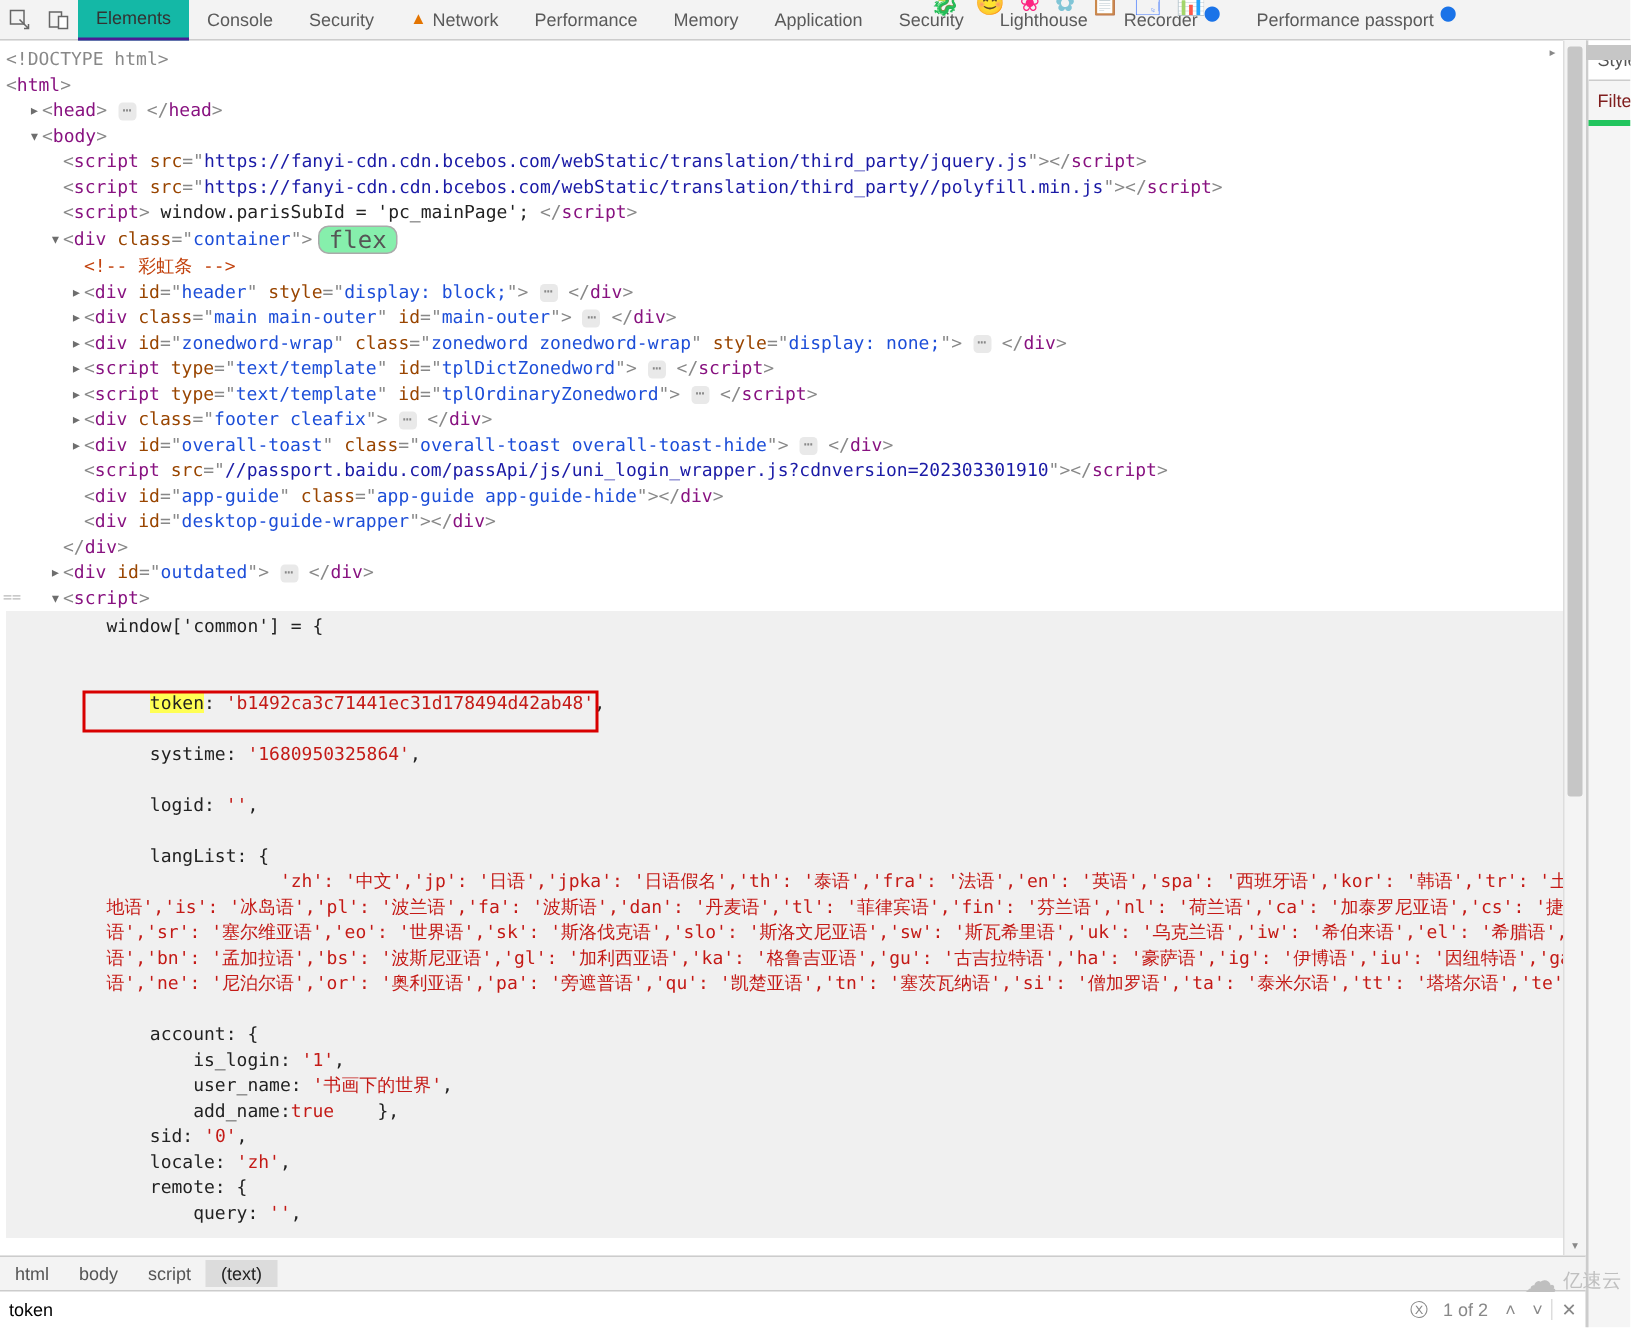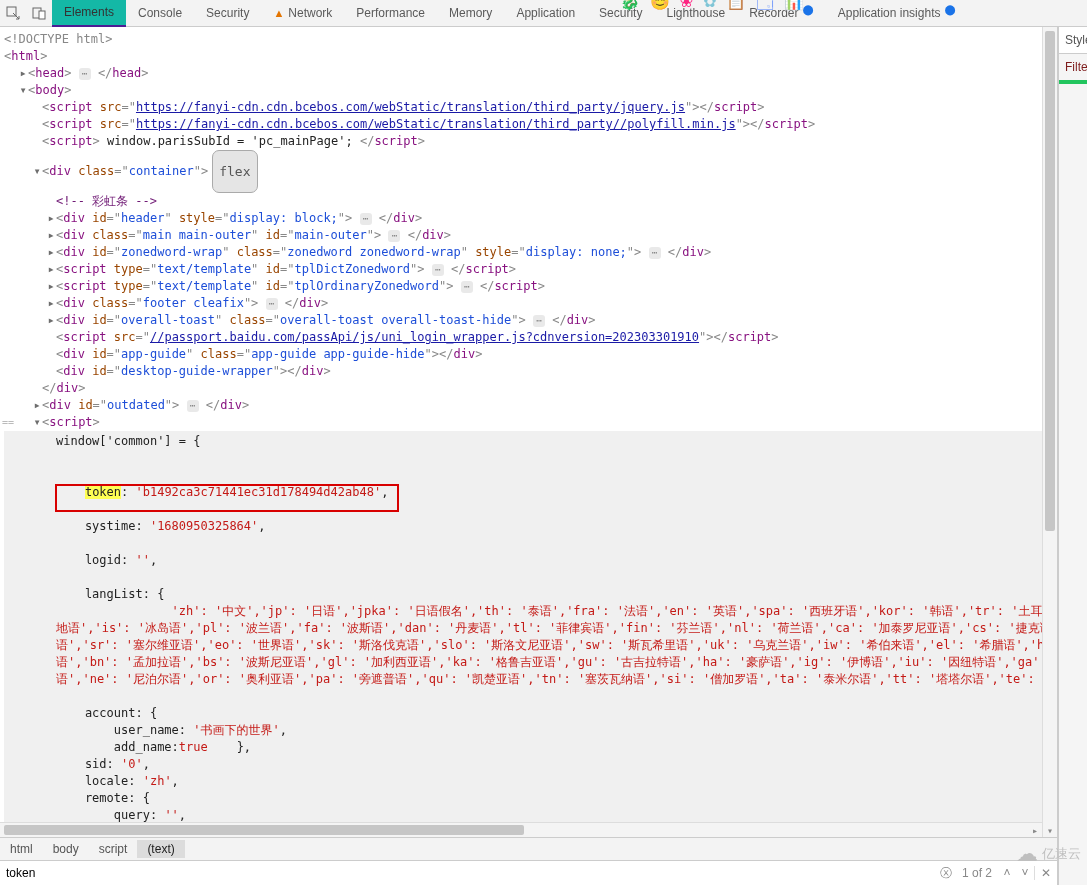--- a/index.html
+++ b/index.html
@@ -16,36 +16,36 @@
   .dompanel{flex:1;display:flex;flex-direction:column;min-width:0;border-right:1px solid #ccc}
   .domtree{flex:1;overflow:auto;padding:4px 0 4px 4px;line-height:17px;white-space:nowrap;position:relative}
   .sidepanel{width:28px;display:flex;flex-direction:column;border-left:1px solid #ccc;background:#f5f5f5;font-family:"Segoe UI",Arial,sans-serif;font-size:12px;color:#555}
   .sidepanel .sidetab{height:26px;display:flex;align-items:center;padding:0 6px;border-bottom:1px solid #ccc;background:#fff}
   .sidepanel .filter{height:26px;display:flex;align-items:center;padding:0 6px;border-bottom:4px solid #22c55e;color:#7f1d1d}
   
   .pun{color:#888}
   .tg{color:#881280}
   .at{color:#994500}
   .av{color:#1d4ed8}
-  .link{color:#1a1aa6;text-decoration:underline}
+  .link{color:#1a1aa6;}
   .str{color:#c41a16}
   .kw{color:#c41a16}
-  .cm{color:#701a75}
+  .cm{color:#c2410c}
   .indent1{padding-left:14px}
   .indent2{padding-left:28px}
   .indent3{padding-left:42px}
   .line{display:block;position:relative}
   .tw{display:inline-block;width:10px;text-align:center;color:#6e6e6e;cursor:pointer;user-select:none}
   .tw.spacer{visibility:hidden}
   .ell{display:inline-block;background:#e9e9e9;color:#888;padding:0 3px;border-radius:3px;font-size:10px;line-height:12px;vertical-align:middle}
-  .flexbadge{display:inline-block;border:1px solid #aaa;border-radius:7px;padding:12px 6px;font-size:13px;color:#555;background:#e5e5e5;margin-left:4px;vertical-align:middle}
+  .flexbadge{display:inline-block;border:1px solid #aaa;border-radius:7px;padding:0 6px;font-size:16px;color:#555;background:#86efac;margin-left:4px;vertical-align:middle}
   .gutter-eq{position:absolute;left:-2px;color:#bbb;font-size:10px}
   
   .scriptblock{background:#f0f0f0;padding:2px 0 8px 0;margin-left:0}
-  .scriptblock .sline{display:block;padding-left:52px;white-space:pre}
+  .scriptblock .sline{display:block;padding-left:67px;white-space:pre}
   .tokenbox{position:absolute;border:2px solid #d80000;left:51px;top:0;width:340px;height:24px;pointer-events:none}
   .tokenhl{background:#ffff54}
   
   .crumbs{height:22px;border-top:1px solid #ccc;background:#f3f3f3;display:flex;align-items:center;font-family:"Segoe UI",Arial,sans-serif;font-size:12px;color:#555}
   .crumbs span{padding:2px 10px;cursor:pointer}
   .crumbs span.sel{background:#dcdcdc;color:#222}
   
   .searchbar{height:24px;border-top:1px solid #ccc;display:flex;align-items:center;font-family:"Segoe UI",Arial,sans-serif;font-size:12px}
   .searchbar input{flex:1;border:none;outline:none;padding:0 6px;font-size:12px;font-family:inherit}
   .searchbar .clear{width:20px;color:#888;text-align:center;cursor:pointer}
@@ -56,21 +56,21 @@
   .hscroll{height:14px;border-top:1px solid #ddd;background:#f4f4f4;position:relative}
   .hscroll .thumb{position:absolute;left:4px;top:2px;height:10px;width:520px;background:#c6c6c6;border-radius:2px}
   .hscroll .arrow{position:absolute;top:0;width:14px;height:14px;display:flex;align-items:center;justify-content:center;color:#888;font-size:10px}
   .hscroll .arrow.r{right:0}
   
   .vscroll{width:14px;background:#f4f4f4;border-left:1px solid #ddd;position:relative}
   .vscroll .thumb{position:absolute;left:2px;top:4px;width:10px;height:500px;background:#c6c6c6;border-radius:2px}
   .vscroll .arrow{position:absolute;left:0;width:14px;height:14px;display:flex;align-items:center;justify-content:center;color:#888;font-size:10px}
   .vscroll .arrow.b{bottom:0}
   .domwrap{flex:1;display:flex;min-height:0}
-  .domcol{flex:1;display:flex;flex-direction:column;min-width:0}
+  .domcol{flex:1;display:flex;flex-direction:row;min-width:0}
   
   .watermark{position:absolute;right:6px;bottom:18px;font-family:"Segoe UI",Arial,sans-serif;font-size:13px;color:#bfbfbf;display:flex;align-items:center;gap:4px;pointer-events:none}
   .watermark .cloud{font-size:22px}
   
   .overlayicons{position:absolute;top:-8px;left:620px;display:flex;gap:10px;font-size:16px;opacity:.85;pointer-events:none;font-family:"Segoe UI Emoji","Segoe UI",sans-serif}
   .overlayicons span{filter:saturate(1.2)}
 </style>
 </head>
 <body>
 
@@ -124,21 +124,21 @@
         <span>Security</span>
       </div>
     <div class="tab">
         <span>Lighthouse</span>
       </div>
     <div class="tab">
         <span>Recorder</span>
         <span class="beta-dot">⬤</span>
       </div>
     <div class="tab">
-        <span>Application insights</span>
+        <span>Performance passport</span>
         <span class="beta-dot">⬤</span>
       </div>
   </div>
 
   <div class="main">
     <div class="dompanel">
       <div class="domwrap">
         <div class="domcol">
           <div class="domtree">
 <span class="line"><span class="pun">&lt;!DOCTYPE html&gt;</span></span>
@@ -175,20 +175,21 @@
 <span class="sline"><span>    logid: </span><span class="str">''</span>,</span>
 <span class="sline"> </span>
 <span class="sline"><span>    langList: {</span></span>
 <span class="sline str">                'zh': '中文','jp': '日语','jpka': '日语假名','th': '泰语','fra': '法语','en': '英语','spa': '西班牙语','kor': '韩语','tr': '土耳其语','vie'</span>
 <span class="sline str">地语','is': '冰岛语','pl': '波兰语','fa': '波斯语','dan': '丹麦语','tl': '菲律宾语','fin': '芬兰语','nl': '荷兰语','ca': '加泰罗尼亚语','cs': '捷克语','hr':</span>
 <span class="sline str">语','sr': '塞尔维亚语','eo': '世界语','sk': '斯洛伐克语','slo': '斯洛文尼亚语','sw': '斯瓦希里语','uk': '乌克兰语','iw': '希伯来语','el': '希腊语','hu': '匈牙</span>
 <span class="sline str">语','bn': '孟加拉语','bs': '波斯尼亚语','gl': '加利西亚语','ka': '格鲁吉亚语','gu': '古吉拉特语','ha': '豪萨语','ig': '伊博语','iu': '因纽特语','ga': '爱尔兰</span>
 <span class="sline str">语','ne': '尼泊尔语','or': '奥利亚语','pa': '旁遮普语','qu': '凯楚亚语','tn': '塞茨瓦纳语','si': '僧加罗语','ta': '泰米尔语','tt': '塔塔尔语','te': '泰卢固语'</span>
 <span class="sline"> </span>
 <span class="sline"><span>    account: {</span></span>
+<span class="sline"><span>        is_login: </span><span class="str">'1'</span>,</span>
 <span class="sline"><span>        user_name: </span><span class="str">'书画下的世界'</span>,</span>
 <span class="sline"><span>        add_name:</span><span class="kw">true</span><span>    },</span></span>
 <span class="sline"><span>    sid: </span><span class="str">'0'</span>,</span>
 <span class="sline"><span>    locale: </span><span class="str">'zh'</span>,</span>
 <span class="sline"><span>    remote: {</span></span>
 <span class="sline"><span>        query: </span><span class="str">''</span>,</span>
 </div>
           </div>
           <div class="hscroll">
             <div class="arrow">◂</div>

